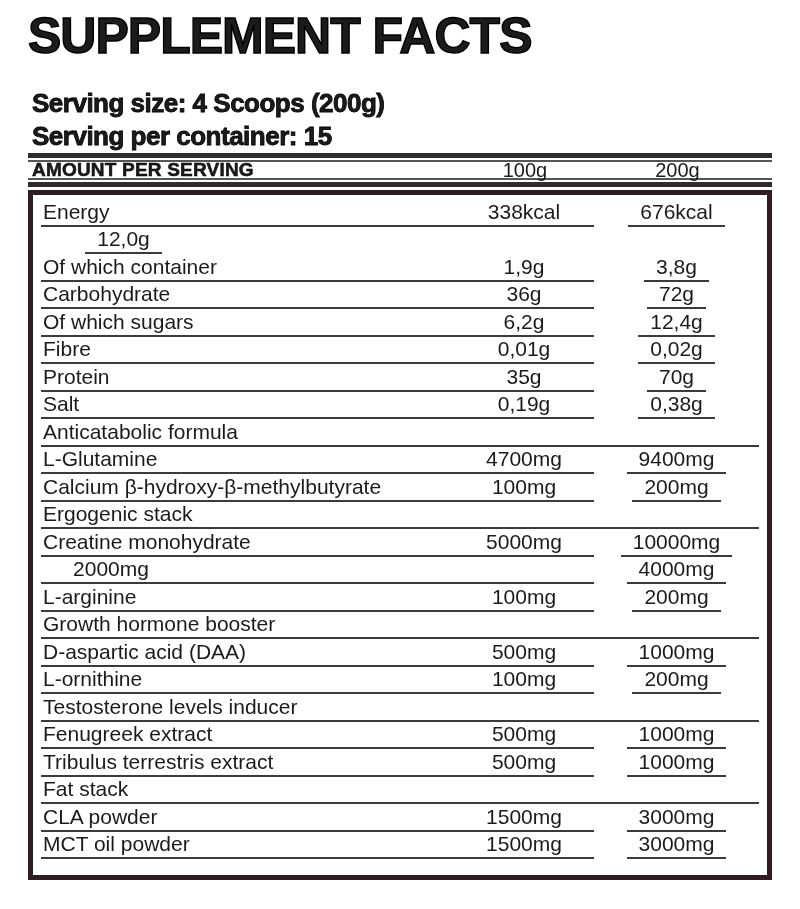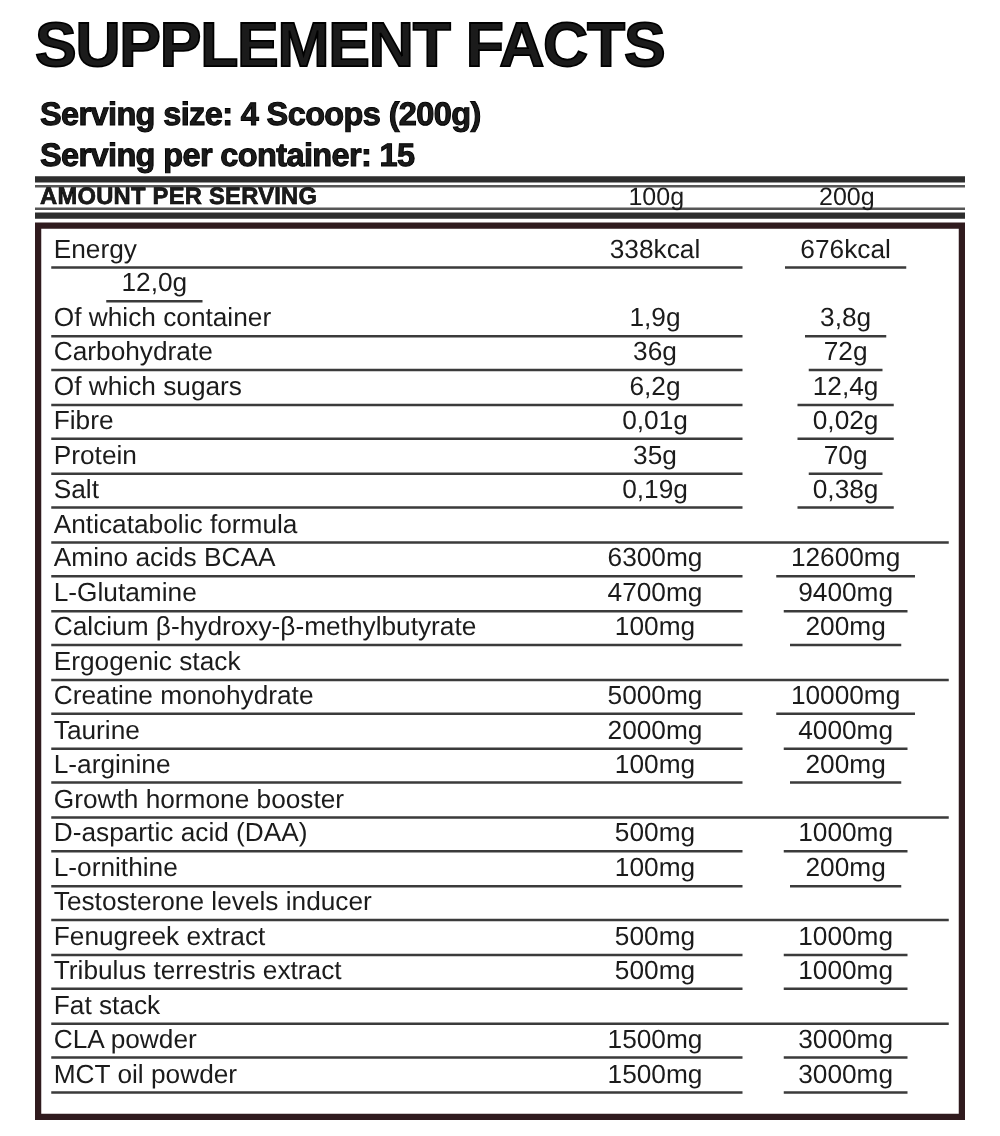--- a/index.html
+++ b/index.html
@@ -30,21 +30,21 @@
   }
 
   .serving-line {
     font-size: 26px;
     font-weight: bold;
     letter-spacing: -0.5px;
     -webkit-text-stroke: 0.8px #000;
     line-height: 30px;
     padding-left: 4px;
   }
-  .serving-line.first { margin-top: 12px; }
+  .serving-line.first { margin-top: 24px; }
   .serving-line.second { margin-top: 3px; }
 
   .rule { height: 9px; margin-top: 2px; }
   .rule-top {
     border-top: 5px solid var(--rule-dark);
     border-bottom: 2px solid var(--rule-light);
   }
   .rule-bottom {
     border-top: 2px solid var(--rule-light);
     border-bottom: 5px solid var(--rule-dark);
@@ -205,29 +205,20 @@
           </div>
           <div class="v2c">
             <span class="v2">0,38g</span>
           </div>
         </div>
         <div class="row section">
           <span class="nm">Anticatabolic formula</span>
         </div>
         <div class="row">
           <div class="left">
-            <span class="nm">Amino acids BCAA</span>
-            <span class="v1">6300mg</span>
-          </div>
-          <div class="v2c">
-            <span class="v2">12600mg</span>
-          </div>
-        </div>
-        <div class="row">
-          <div class="left">
             <span class="nm">L-Glutamine</span>
             <span class="v1">4700mg</span>
           </div>
           <div class="v2c">
             <span class="v2">9400mg</span>
           </div>
         </div>
         <div class="row">
           <div class="left">
             <span class="nm">Calcium β-hydroxy-β-methylbutyrate</span>
@@ -244,21 +235,20 @@
           <div class="left">
             <span class="nm">Creatine monohydrate</span>
             <span class="v1">5000mg</span>
           </div>
           <div class="v2c">
             <span class="v2">10000mg</span>
           </div>
         </div>
         <div class="row">
           <div class="left">
-            <span class="nm">Taurine</span>
             <span class="v1">2000mg</span>
           </div>
           <div class="v2c">
             <span class="v2">4000mg</span>
           </div>
         </div>
         <div class="row">
           <div class="left">
             <span class="nm">L-arginine</span>
             <span class="v1">100mg</span>

